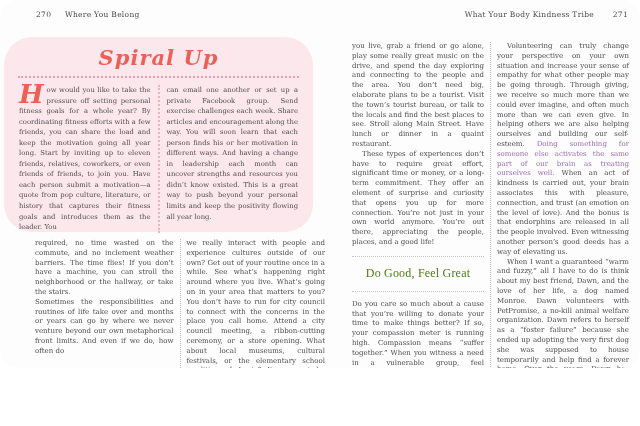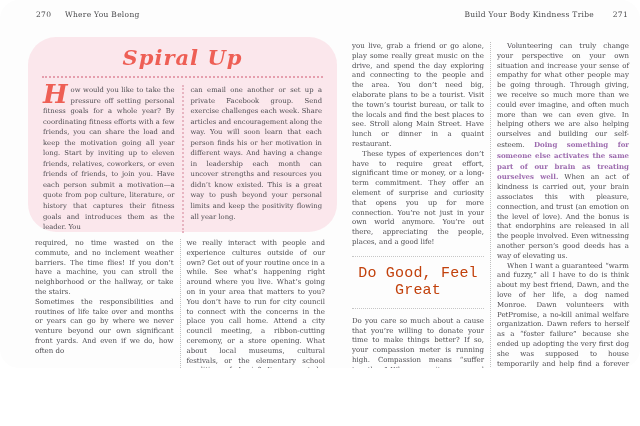--- a/index.html
+++ b/index.html
@@ -8,21 +8,21 @@
     font-family:"DejaVu Serif",serif;color:#4c4b50;border-radius:19px;
   }
   
   .pg-header{position:absolute;top:10px;font-size:7.5px;letter-spacing:.3px;color:#4a4a4d;}
   .pg-header.left{left:36px;}
   .pg-header.right{left:352px;width:276px;text-align:right;}
   .pg-header .num-left{margin-right:11px;}
   .pg-header .num-right{margin-left:16px;}
   
   .feature-box{
-    position:absolute;left:28px;top:37px;width:309px;height:195px;
+    position:absolute;left:4px;top:37px;width:309px;height:195px;
     background:#fbe7ec;border-radius:28px;box-sizing:border-box;padding-top:9px;
   }
   .script-title{
     text-align:center;font-family:"DejaVu Serif",serif;font-style:italic;font-weight:bold;
     font-size:21px;color:#ee5f55;line-height:24px;letter-spacing:1px;
   }
   .box-title{
     text-align:center;font-family:"Liberation Sans",sans-serif;
     font-size:11.5px;letter-spacing:2.8px;color:#65646a;line-height:15px;margin-top:3px;
   }
@@ -39,59 +39,59 @@
   
   .cols{position:absolute;display:flex;}
   .cols.left-page{left:35px;top:239px;width:290px;}
   .cols.right-page{left:352px;top:42px;width:277px;}
   .col{flex:1;font-size:7px;line-height:9.8px;text-align:justify;color:#4c4b50;}
   .col-divider{border-left:1px dotted #bfbfbf;margin:0 6px;}
   .col p{margin:0;}
   .col p.indent{text-indent:10px;}
   .section-heading{
     border-top:1px dotted #c6c6c6;border-bottom:1px dotted #c6c6c6;
-    text-align:center;font-family:Liberation Mono, monospace;
-    font-size:15px;line-height:17px;color:#c2410c;letter-spacing:.2px;
+    text-align:center;font-family:Liberation Serif, serif;
+    font-size:12px;line-height:17px;color:#4d7c0f;letter-spacing:.2px;
     padding:8px 2px 9px 2px;margin:8px 0 8px 0;
   }
-  .hl{color:#9c6bae;font-weight:bold;}
+  .hl{color:#9c6bae;}
 </style>
 </head>
 <body>
 
 <div class="spread">
 
   <div class="pg-header left">
     <span class="num-left">270</span>
     <span>Where You Belong</span>
   </div>
 
   <div class="pg-header right">
-    <span>Build Your Body Kindness Tribe</span>
+    <span>What Your Body Kindness Tribe</span>
     <span class="num-right">271</span>
   </div>
 
   <div class="feature-box">
     <div class="script-title">Spiral Up</div>
     <div class="box-dotline"></div>
     <div class="box-cols">
       <div class="box-col">
         <span class="dropcap">H</span><span>ow would you like to take the pressure off setting personal fitness goals for a whole year? By coordinating fitness efforts with a few friends, you can share the load and keep the motivation going all year long. Start by inviting up to eleven friends, relatives, coworkers, or even friends of friends, to join you. Have each person submit a motivation—a quote from pop culture, literature, or history that captures their fitness goals and introduces them as the leader. You</span>
       </div>
       <div class="box-divider"></div>
       <div class="box-col">
         <span>can email one another or set up a private Facebook group. Send exercise challenges each week. Share articles and encouragement along the way. You will soon learn that each person finds his or her motivation in different ways. And having a change in leadership each month can uncover strengths and resources you didn’t know existed. This is a great way to push beyond your personal limits and keep the positivity flowing all year long.</span>
       </div>
     </div>
   </div>
 
   <div class="cols left-page">
     <div class="col">
       <p>required, no time wasted on the commute, and no inclement weather barriers. The time flies! If you don’t have a machine, you can stroll the neighborhood or the hallway, or take the stairs.</p>
-      <p>Sometimes the responsibilities and routines of life take over and months or years can go by where we never venture beyond our own significant front yards. And even if we do, how often do</p>
+      <p>Sometimes the responsibilities and routines of life take over and months or years can go by where we never venture beyond our own metaphorical front limits. And even if we do, how often do</p>
     </div>
     <div class="col-divider"></div>
     <div class="col">
       <p>we really interact with people and experience cultures outside of our own? Get out of your routine once in a while. See what’s happening right around where you live. What’s going on in your area that matters to you? You don’t have to run for city council to connect with the concerns in the place you call home. Attend a city council meeting, a ribbon-cutting ceremony, or a store opening. What about local museums, cultural festivals, or the elementary school rendition of Annie? It may not be Broadway, but it’s your neighborhood.</p>
       <p class="indent">Take a day trip sometime. Pick a town an hour or so away from where</p>
     </div>
   </div>
 
   <div class="cols right-page">
     <div class="col">

